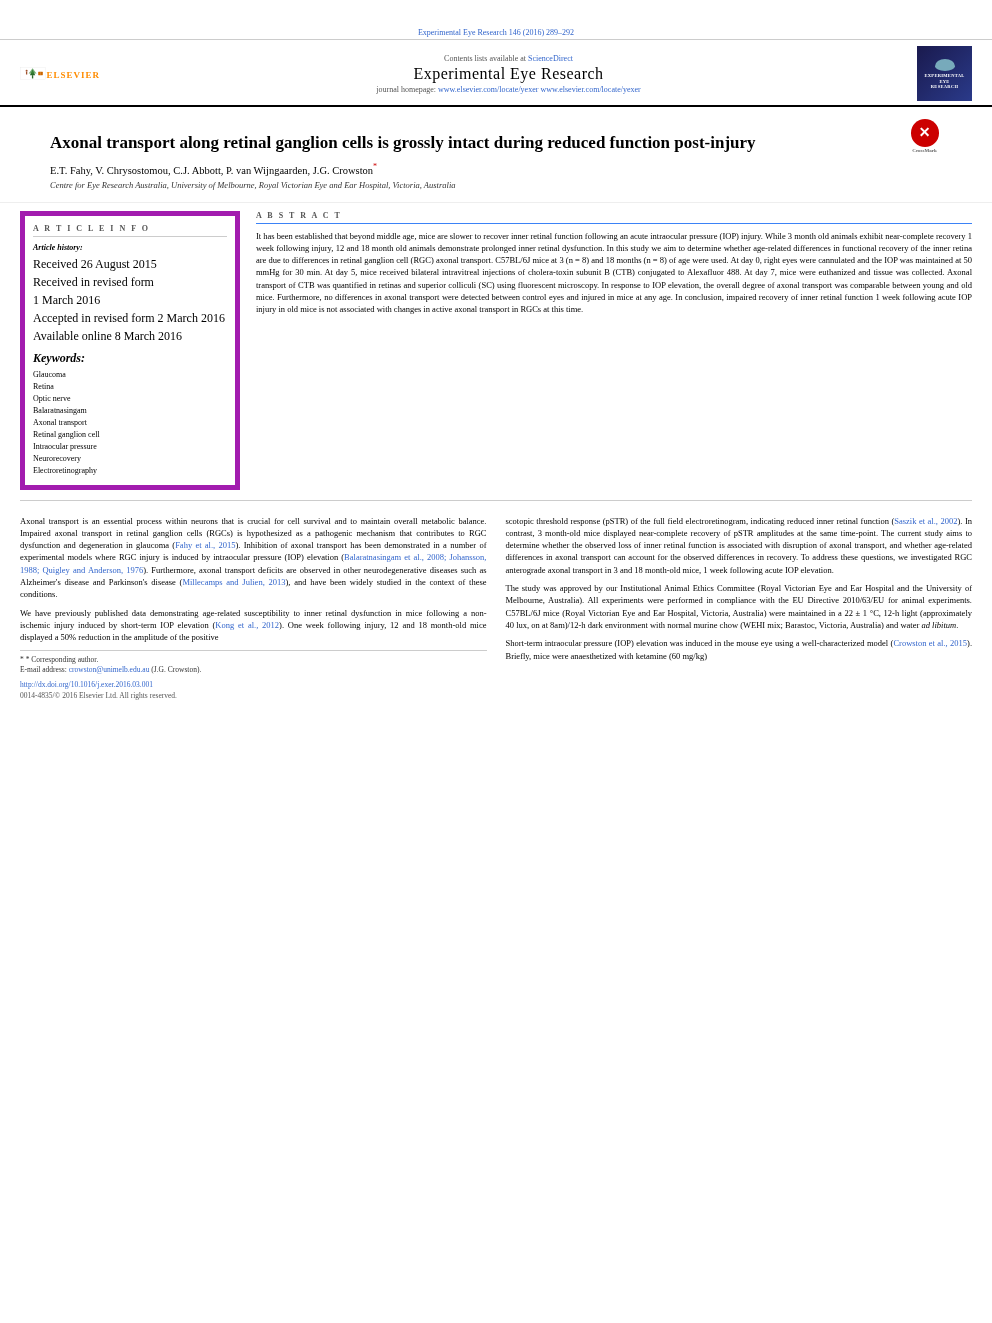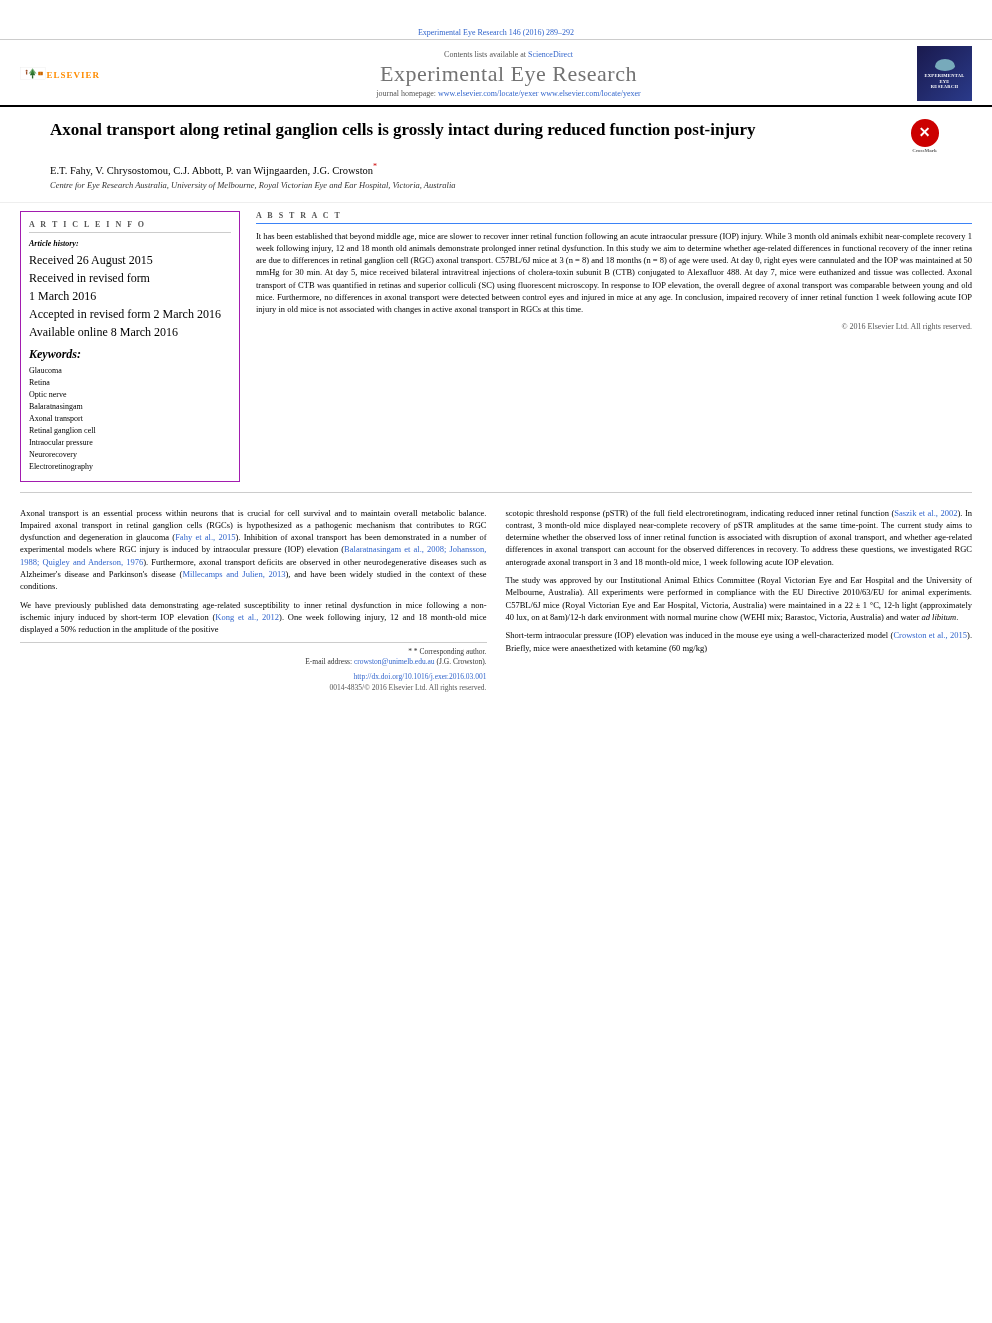--- a/index.html
+++ b/index.html
@@ -63,23 +63,23 @@
       margin-bottom: 2px;
     }
 
     .sciencedirect-link {
       color: #3366cc;
       text-decoration: none;
       text-align: center;
     }
 
     .journal-title {
-      font-size: 22px;
+      font-size: 16px;
       font-weight: normal;
-      color: #737373;
+      color: #000000;
       letter-spacing: 0.5px;
       margin: 2px 0;
     }
 
     .journal-homepage {
       font-size: 8px;
       color: #555;
     }
 
     .journal-homepage a {
@@ -92,21 +92,21 @@
       border-bottom: 1px solid #eee;
     }
 
     .article-main-title {
       font-size: 17px;
       font-weight: bold;
       color: #000;
       line-height: 1.3;
       margin-bottom: 8px;
       display: flex;
-      align-items: flex-start;
+      align-items: flex-end;
       justify-content: space-between;
     }
 
     .title-text {
       flex: 1;
       padding-right: 20px;
     }
 
     .crossmark {
       width: 35px;
@@ -166,21 +166,21 @@
       width: 220px;
       min-width: 220px;
     }
 
     .right-col {
       flex: 1;
     }
 
     
     .article-info-box {
-      border: 1px solid #a21caf;
+      border: 5px solid #a21caf;
       padding: 8px;
       margin-bottom: 0;
     }
 
     .section-label {
       font-size: 8px;
       letter-spacing: 2px;
       color: #555;
       font-weight: bold;
       text-transform: uppercase;
@@ -274,21 +274,20 @@
 
     .body-text .ref-link {
       color: #3366cc;
       text-decoration: none;
     }
 
     .footnote-area {
       border-top: 1px solid #ccc;
       margin: 6px 0 0 0;
       padding-top: 4px;
-      text-align: right;
     }
 
     .footnote-text {
       font-size: 7.5px;
       color: #333;
       line-height: 1.4;
     }
 
     .doi-line {
       font-size: 7.5px;
@@ -423,21 +422,20 @@
           <div class="keyword-item">Neurorecovery</div>
           <div class="keyword-item">Electroretinography</div>
         </div>
       </div>
     </div>
 
     <div class="right-col">
       <div class="abstract-section">
         <div class="abstract-label">A B S T R A C T</div>
         <div class="abstract-text">It has been established that beyond middle age, mice are slower to recover inner retinal function following an acute intraocular pressure (IOP) injury. While 3 month old animals exhibit near-complete recovery 1 week following injury, 12 and 18 month old animals demonstrate prolonged inner retinal dysfunction. In this study we aim to determine whether age-related differences in functional recovery of the inner retina are due to differences in retinal ganglion cell (RGC) axonal transport. C57BL/6J mice at 3 (n = 8) and 18 months (n = 8) of age were used. At day 0, right eyes were cannulated and the IOP was maintained at 50 mmHg for 30 min. At day 5, mice received bilateral intravitreal injections of cholera-toxin subunit B (CTB) conjugated to Alexafluor 488. At day 7, mice were euthanized and tissue was collected. Axonal transport of CTB was quantified in retinas and superior colliculi (SC) using fluorescent microscopy. In response to IOP elevation, the overall degree of axonal transport was comparable between young and old mice. Furthermore, no differences in axonal transport were detected between control eyes and injured in mice at any age. In conclusion, impaired recovery of inner retinal function 1 week following acute IOP injury in old mice is not associated with changes in active axonal transport in RGCs at this time.</div>
-        <div class="copyright-line">© 2016 Elsevier Ltd. All rights reserved.</div>
       </div>
     </div>
 
   </div>
 
   <hr class="section-divider">
 
   <div class="body-two-col">
 
     <div class="body-col">

